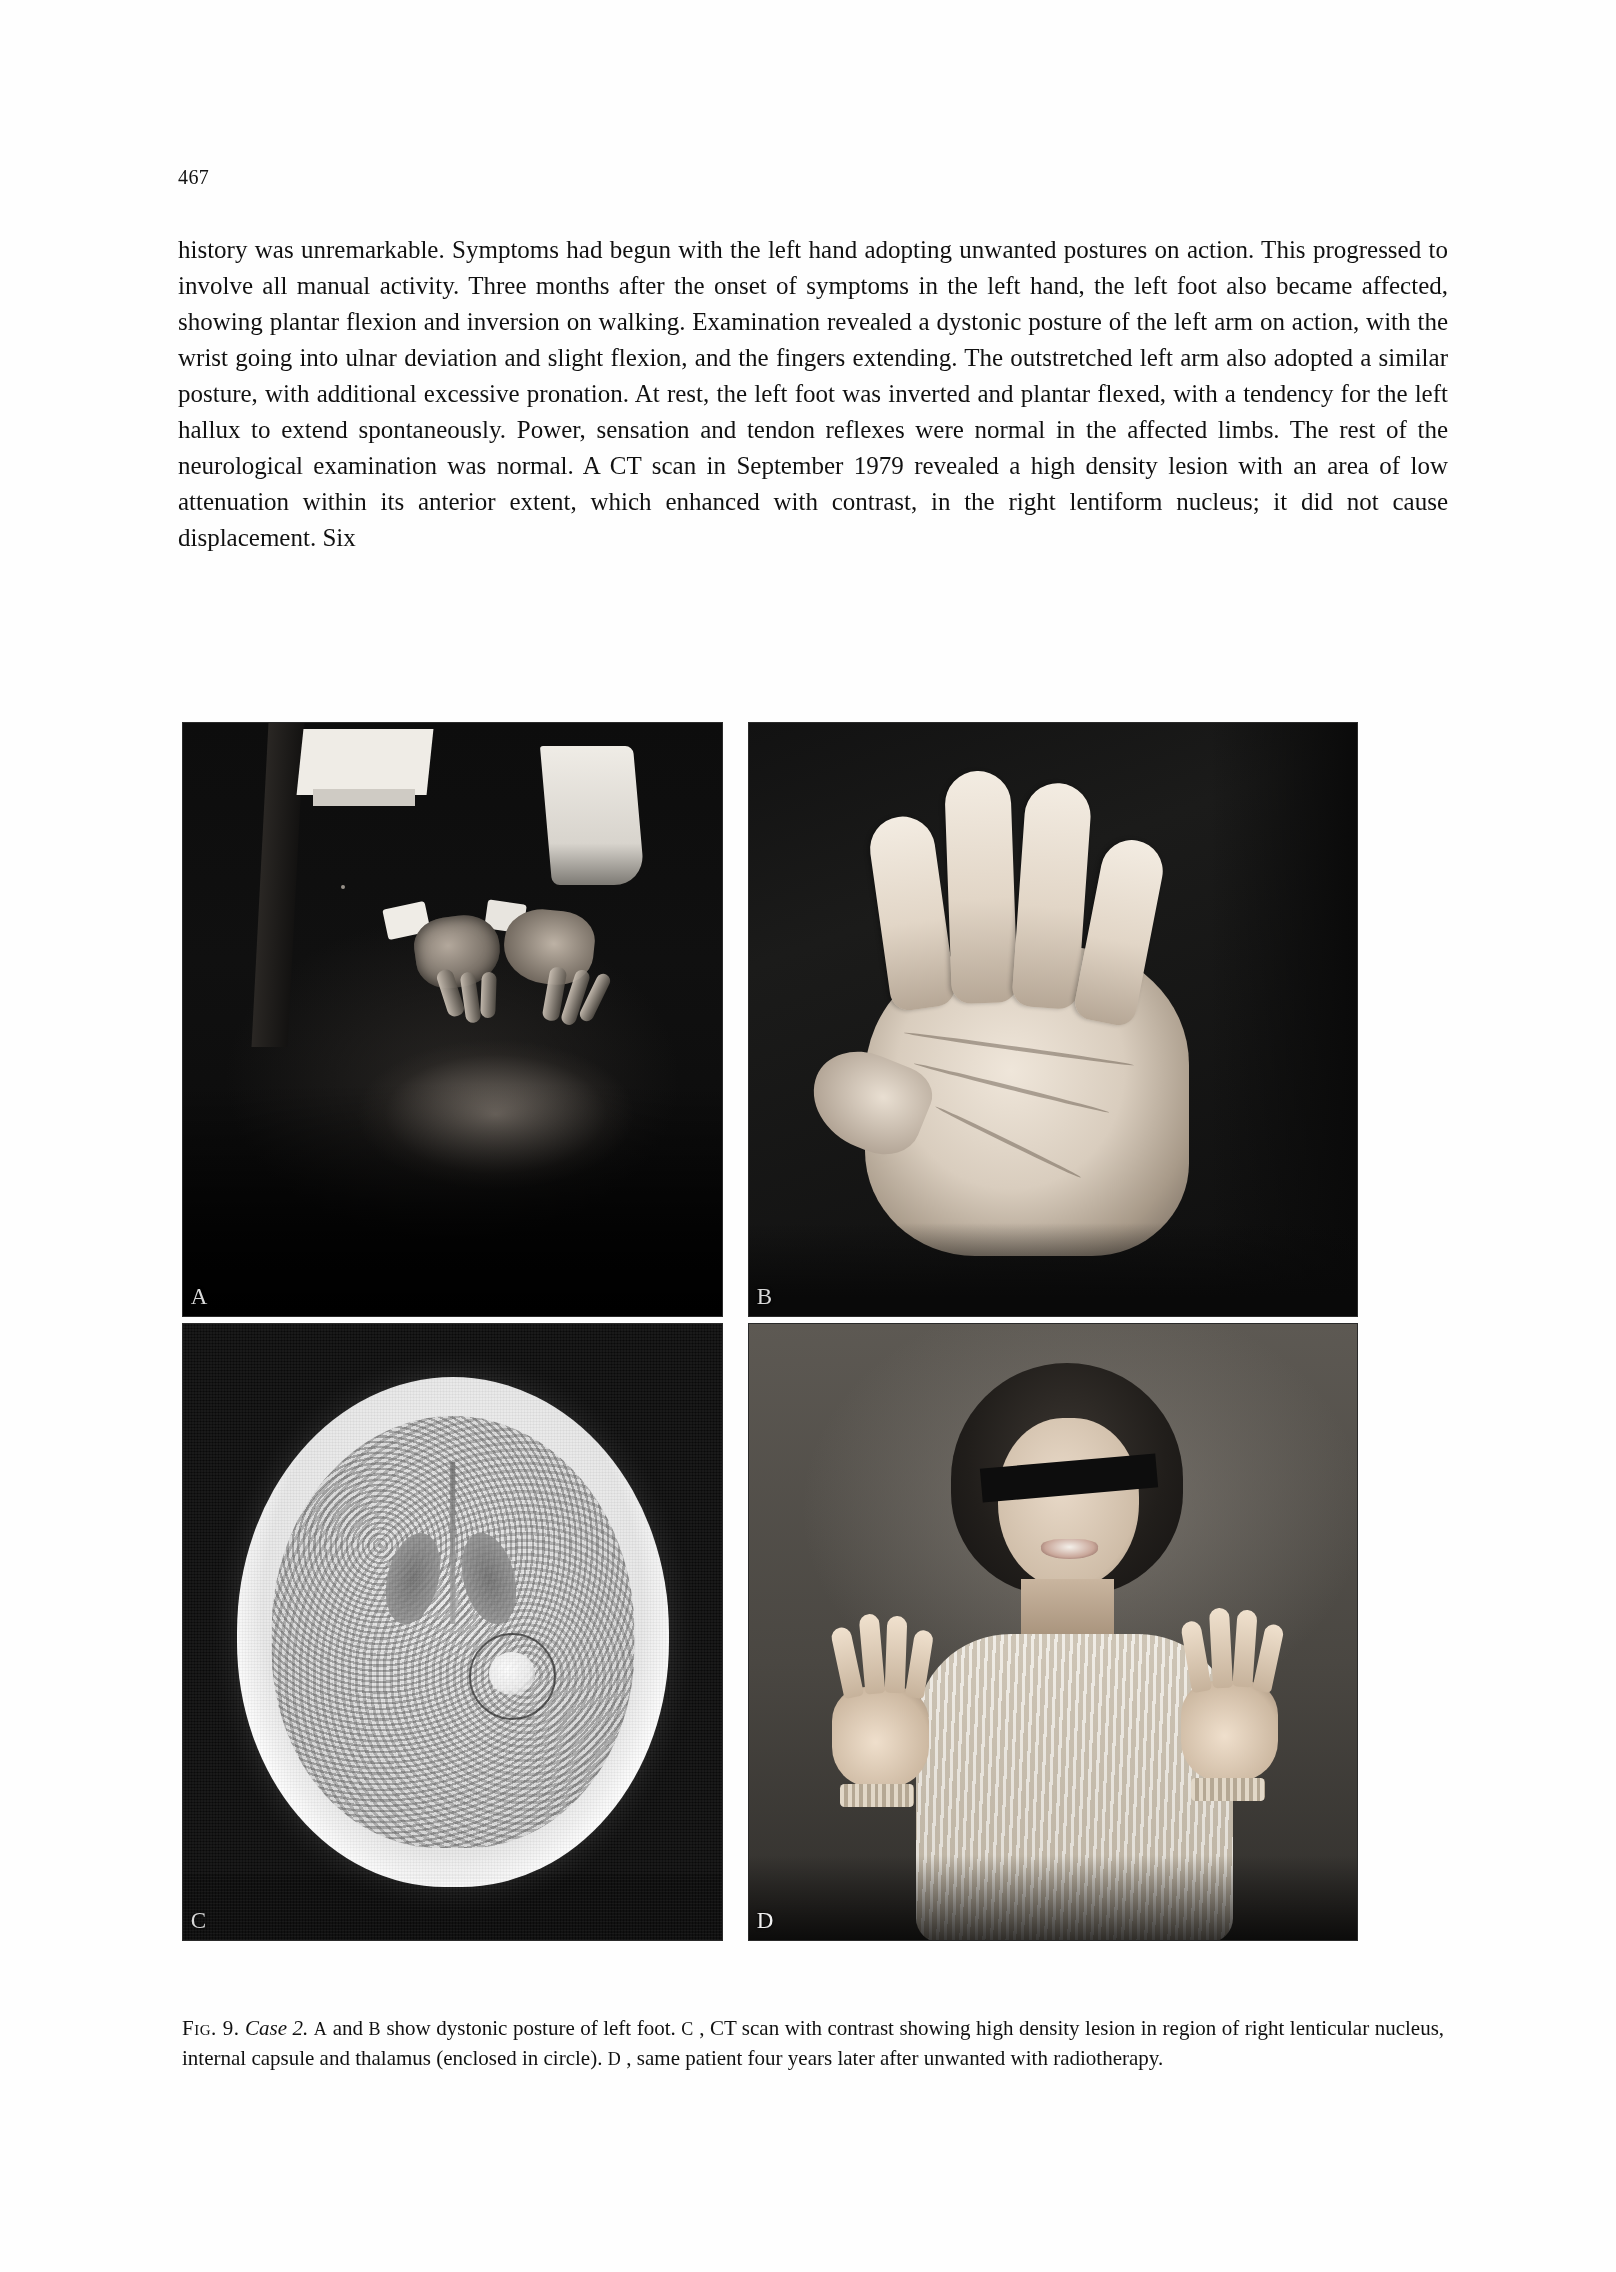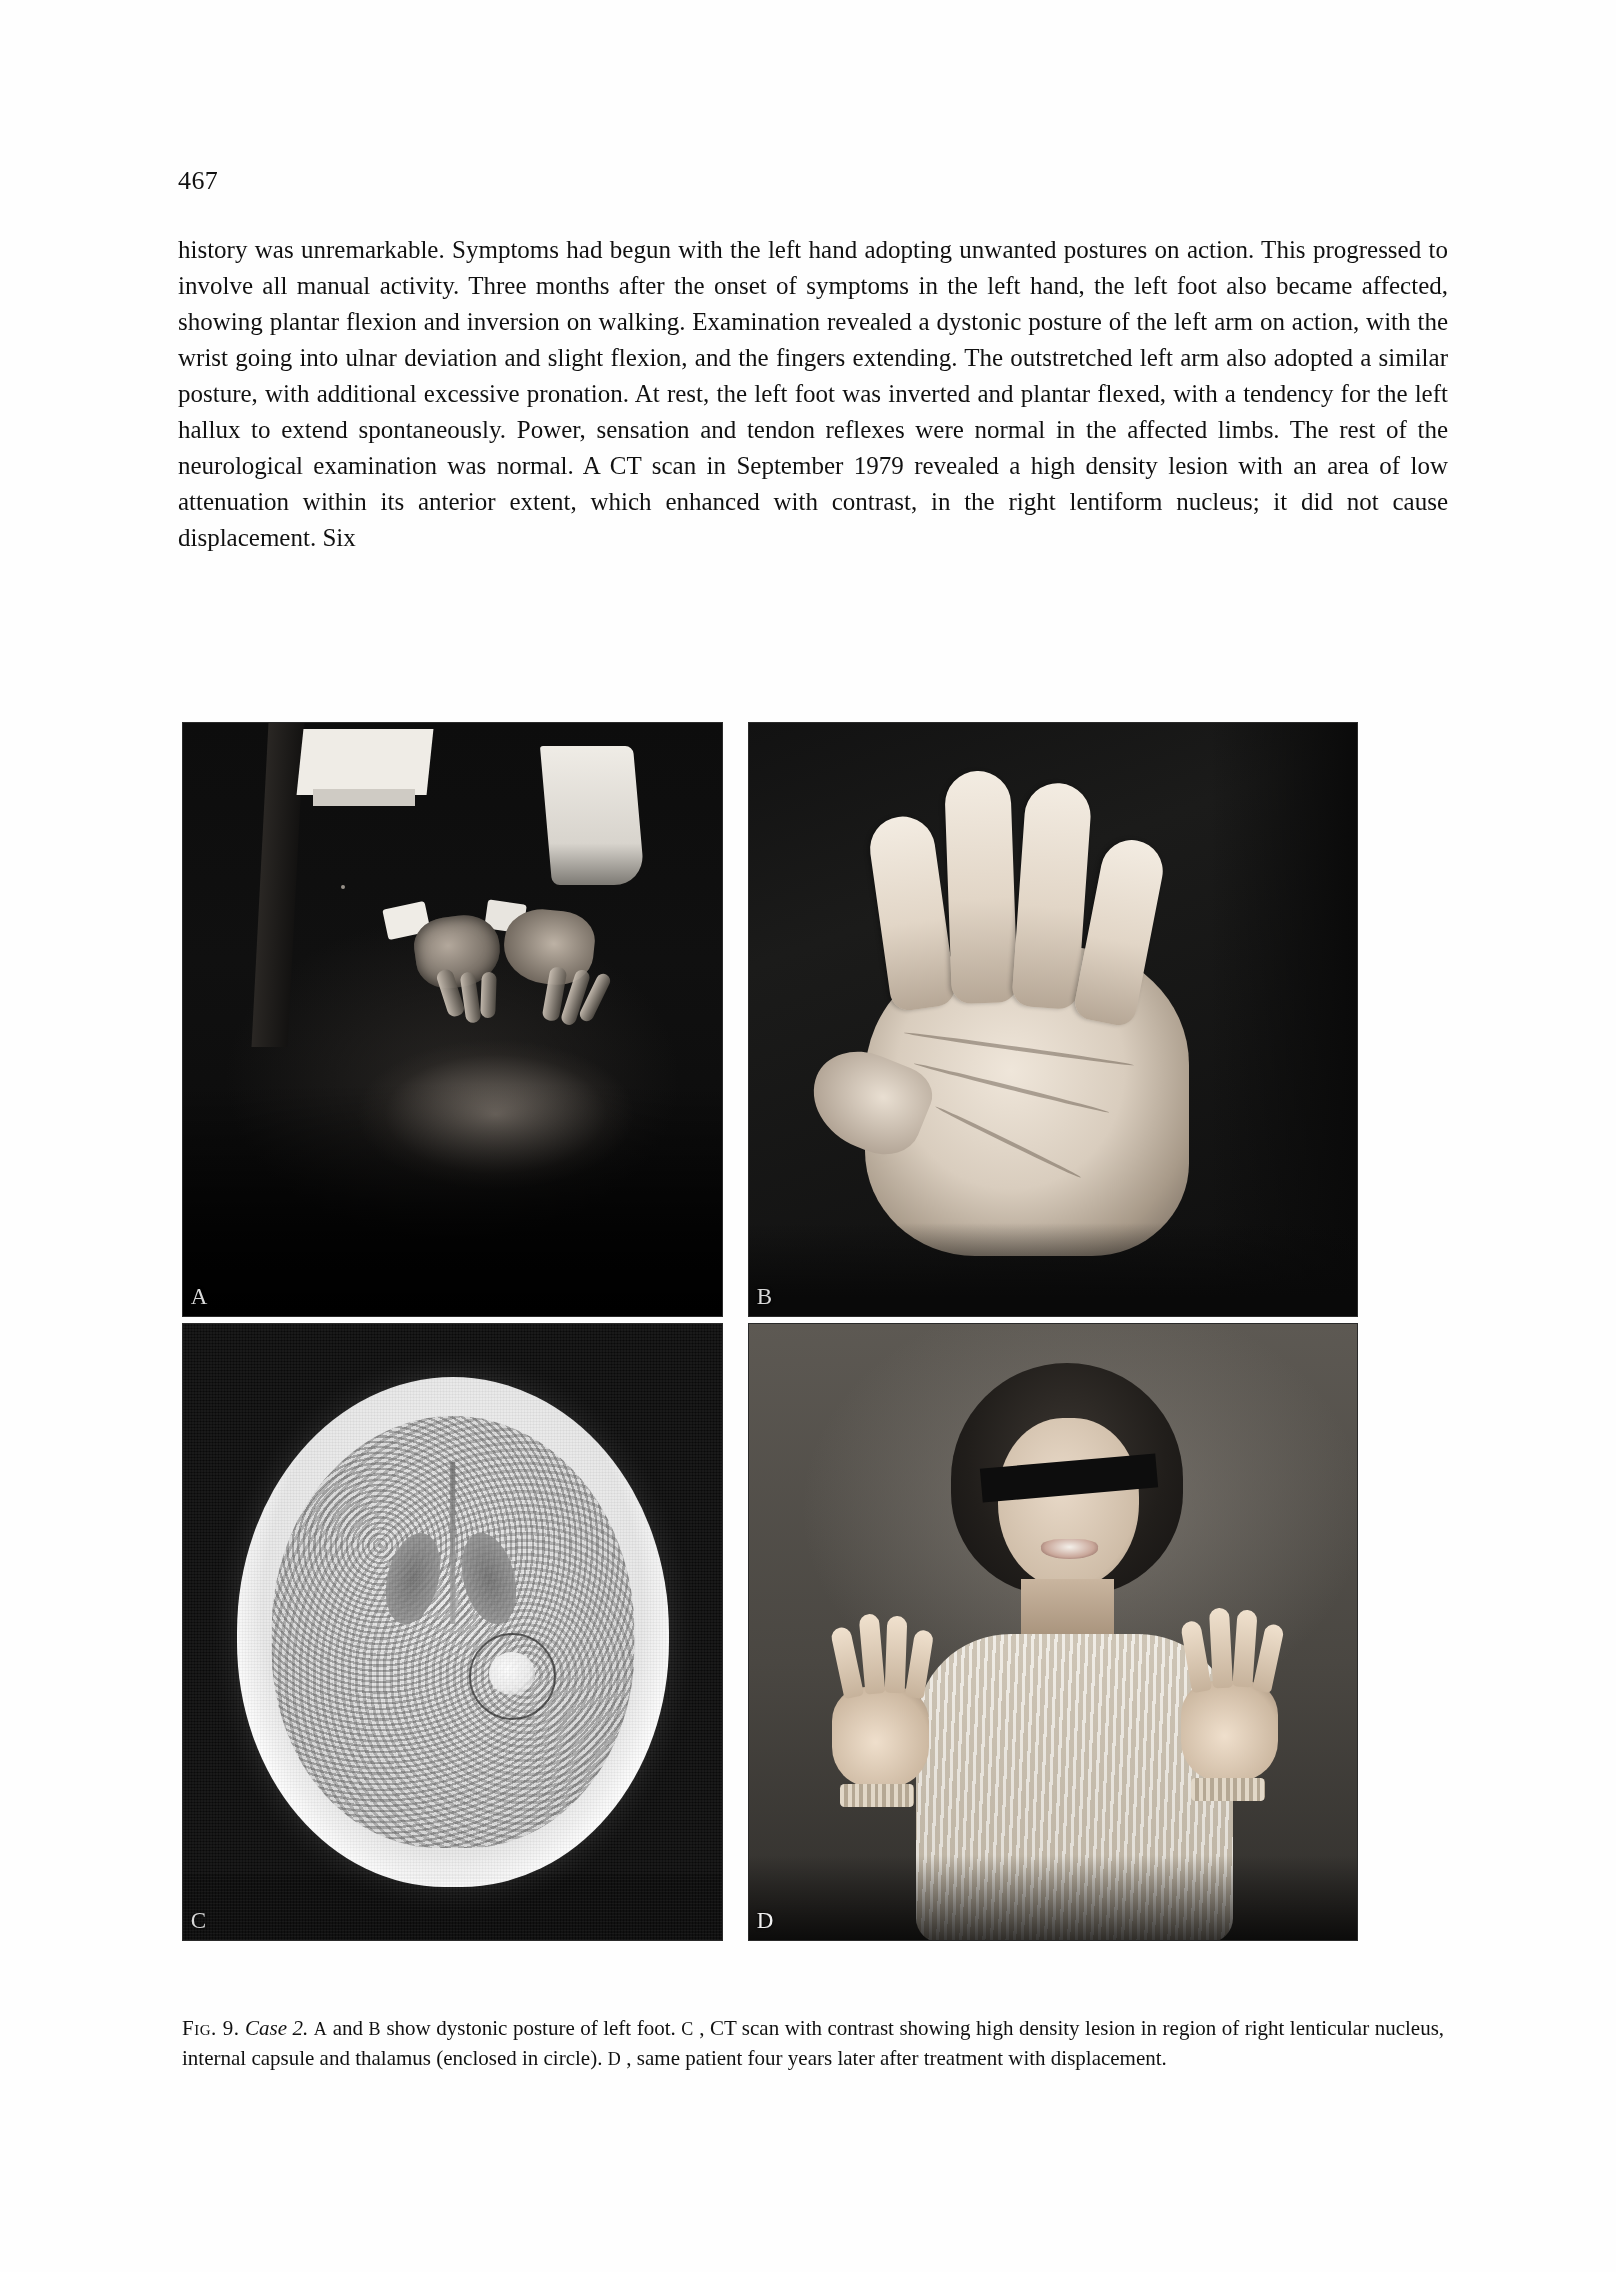--- a/index.html
+++ b/index.html
@@ -31,21 +31,21 @@
     align-items: baseline;
     justify-content: space-between;
   }
   .running-head .title {
     font-size: 24px;
     letter-spacing: 1.7px;
     font-family: "Liberation Serif", serif;
     white-space: nowrap;
   }
   .running-head .folio {
-    font-size: 26px;
+    font-size: 20px;
     letter-spacing: 0.4px;
   }
 
   .body-text {
     position: absolute;
     left: 178px;
     top: 232px;
     width: 1270px;
     font-size: 25px;
     line-height: 36px;
@@ -455,17 +455,17 @@
     <span> </span>
     <span class="caseital">Case 2.</span>
     <span> </span>
     <span class="lbl">A</span>
     <span> and </span>
     <span class="lbl">B</span>
     <span> show dystonic posture of left foot. </span>
     <span class="lbl">C</span>
     <span>, CT scan with contrast showing high density lesion in region of right lenticular nucleus, internal capsule and thalamus (enclosed in circle). </span>
     <span class="lbl">D</span>
-    <span>, same patient four years later after treatment with displacement.</span>
+    <span>, same patient four years later after unwanted with radiotherapy.</span>
   </div>
 
 </div>
 
 
 </body></html>

